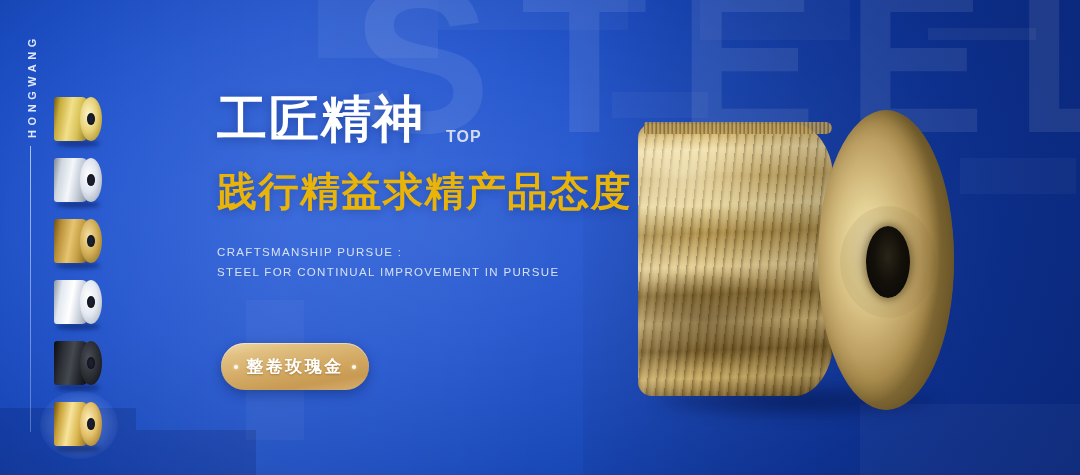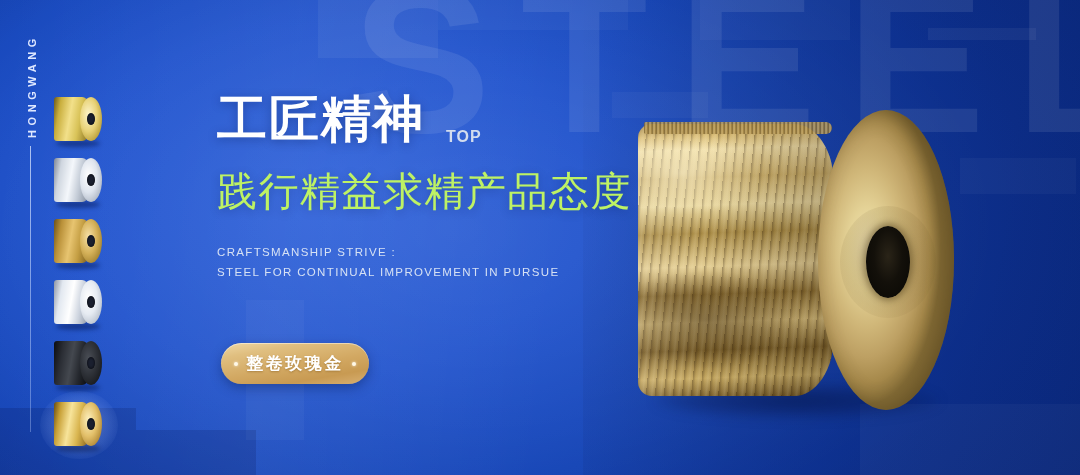--- a/index.html
+++ b/index.html
@@ -292,22 +292,22 @@
     letter-spacing: 1px;
     margin-left: 21px;
     margin-top: 6px;
   }
   .subtitle {
     position: absolute;
     left: 217px;
     top: 168px;
     font-size: 40px;
     line-height: 46px;
-    font-weight: 400;
-    color: #bef264;
+    font-weight: 700;
+    color: #eab308;
     letter-spacing: 1.5px;
     text-shadow: 0 2px 10px rgba(0,22,80,0.30);
   }
   .en-block {
     position: absolute;
     left: 217px;
     top: 242px;
     font-size: 11.5px;
     line-height: 20px;
     letter-spacing: 1.35px;
@@ -315,21 +315,21 @@
     font-weight: 400;
   }
   .en-block div { white-space: nowrap; }
 
   
   .cta {
     position: absolute;
     left: 221px;
     top: 343px;
     width: 148px;
-    height: 41px;
+    height: 47px;
     border-radius: 24px;
     background: linear-gradient(170deg, #efd8a5 0%, #e0bf80 22%, #d2a862 55%, #c89a52 78%, #d8b072 100%);
     box-shadow: 0 4px 12px rgba(3,20,70,0.35), inset 0 1px 0 rgba(255,255,255,0.45);
     display: flex;
     align-items: center;
     justify-content: center;
     gap: 8px;
     cursor: pointer;
   }
   .cta-dot {
@@ -454,21 +454,21 @@
   </div>
 
   <div class="title-row">
     <span class="title-main">工匠精神</span>
     <span class="title-sup">TOP</span>
   </div>
 
   <div class="subtitle">践行精益求精产品态度</div>
 
   <div class="en-block">
-    <div>CRAFTSMANSHIP STRIVE :</div>
+    <div>CRAFTSMANSHIP PURSUE :</div>
     <div>STEEL FOR CONTINUAL IMPROVEMENT IN PURSUE</div>
   </div>
 
   <div class="cta">
     <span class="cta-dot"></span>
     <span class="cta-label">整卷玫瑰金</span>
     <span class="cta-dot"></span>
   </div>
 
 </div>

